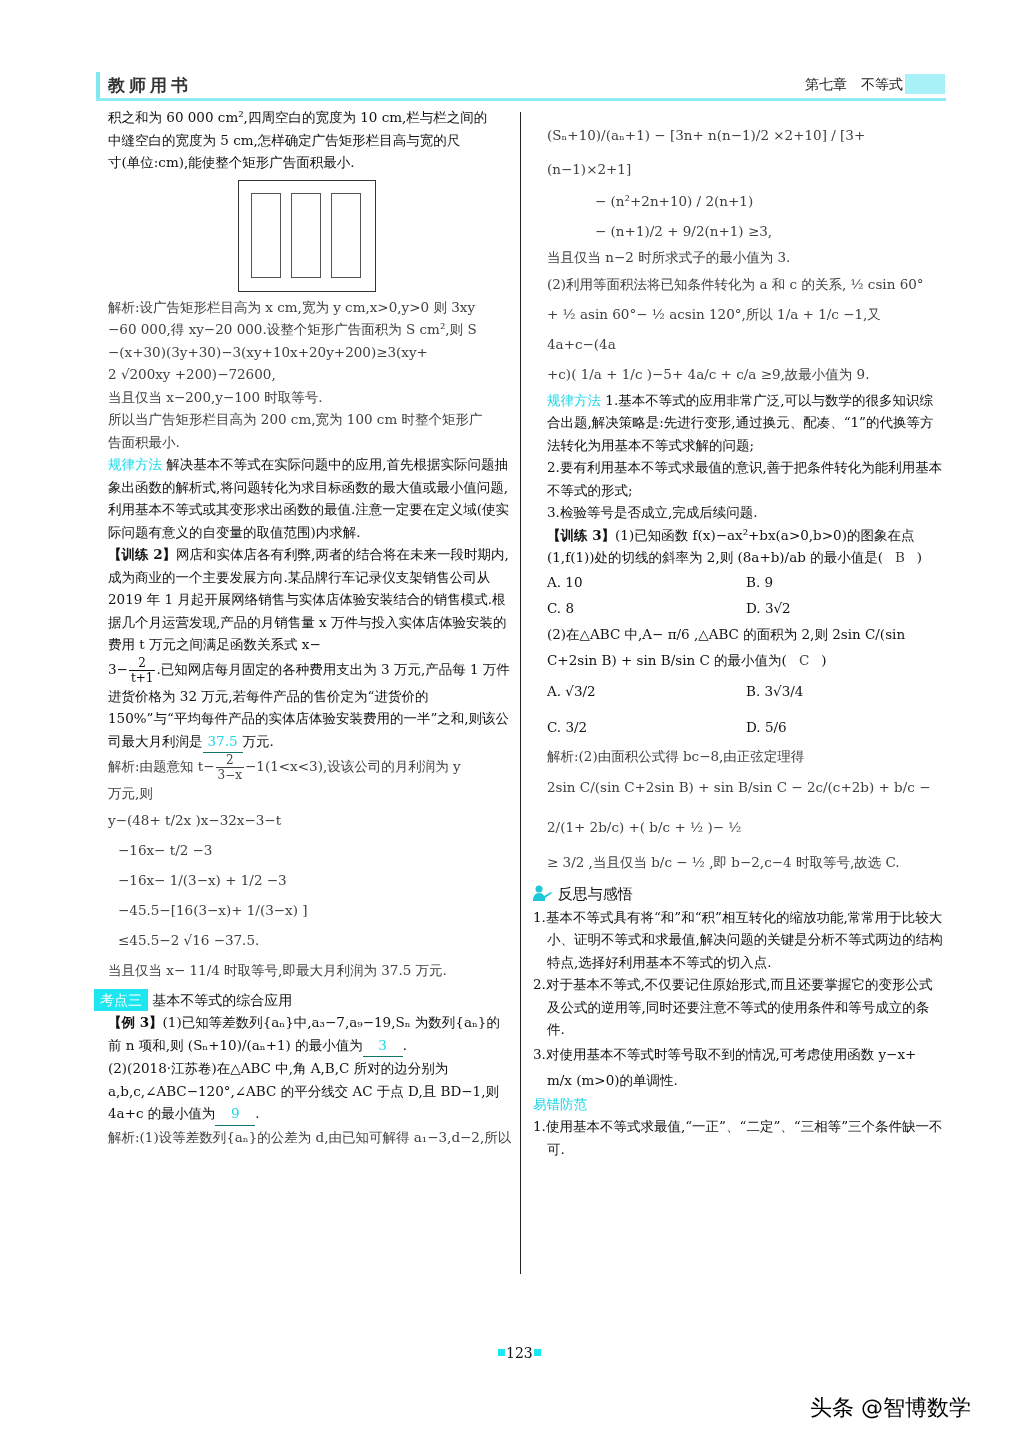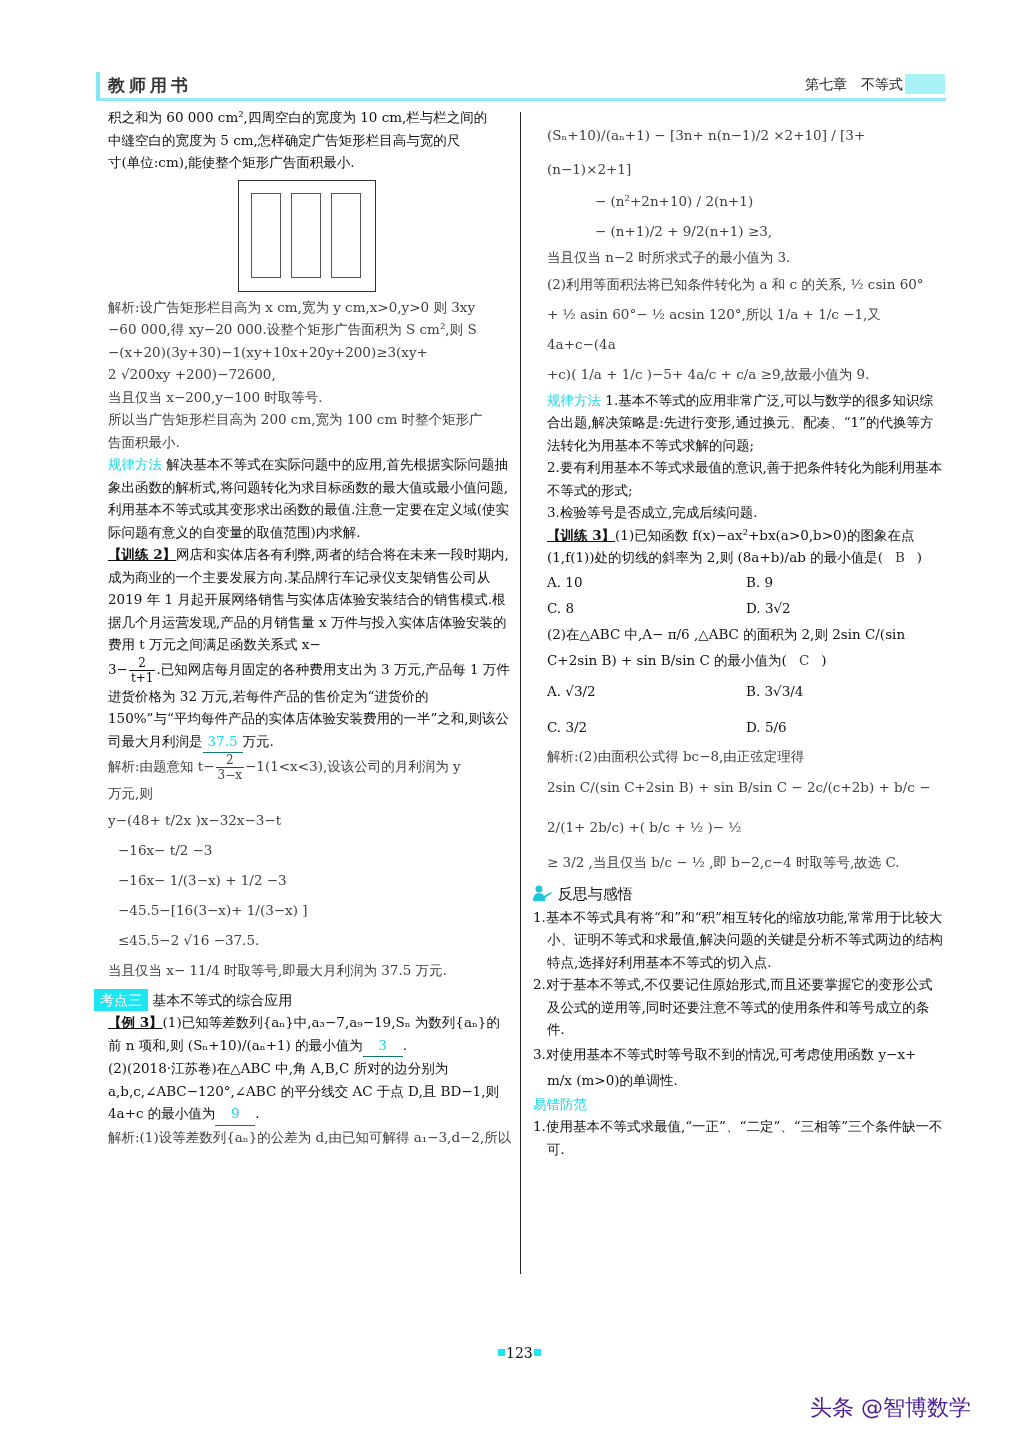--- a/index.html
+++ b/index.html
@@ -24,21 +24,21 @@
   .hdr-right .gap { display: inline-block; width: 14px; }
   .hdr-block { left: 905px; top: 74px; width: 40px; height: 20px; background: #a7f1f7; }
   .divider { left: 520px; top: 112px; width: 1px; height: 1162px; background: #222; }
 
   .col { position: absolute; font-size: 13.5px; line-height: 22.5px; }
   .col-left { left: 108px; top: 106px; width: 404px; }
   .col-right { left: 547px; top: 118px; width: 398px; }
   p { margin: 0; }
   .cy { color: #404040; }
   .k  { color: #1ad8e6; }
-  .ib { font-weight: bold; text-decoration: underline; }
+  .ib { font-weight: bold; }
   .blank { display: inline-block; min-width: 40px; border-bottom: 1px solid #0f766e; text-align: center; color: #1ad8e6; }
   .frac { display: inline-block; vertical-align: middle; text-align: center; margin: 0 1px; font-size: 12px; line-height: 14px; }
   .frac > span { display: block; padding: 0 2px; }
   .frac > .num { border-bottom: 1px solid currentColor; }
   .eq { padding-left: 10px; }
   .eq2 { padding-left: 48px; }
   .fig {
     margin: 6px 0 4px 130px; width: 136px; height: 110px; border: 1px solid #333; position: relative;
   }
   .fig .cell { position: absolute; top: 12px; width: 28px; height: 83px; border: 1px solid #555; }
@@ -49,21 +49,21 @@
   .section-title { font-family: "DejaVu Sans", sans-serif; font-size: 14px; }
   .opts { display: flex; flex-wrap: wrap; }
   .opts > span { width: 50%; }
   .refl-head { font-family: "DejaVu Sans", sans-serif; font-size: 15px; margin-top: 6px; margin-left: -14px; }
   .person-icon { display: inline-block; width: 20px; height: 16px; vertical-align: -2px; }
   .sub-head { color: #1ad8e6; font-family: "DejaVu Sans", sans-serif; margin-left: -14px; }
   .ol-item { margin-left: -14px; padding-left: 14px; text-indent: -14px; }
   .pagenum { left: 497px; top: 1345px; font-size: 14px; font-family: "DejaVu Serif", serif; }
   .pagenum .sq { display: inline-block; width: 7px; height: 7px; background: #1ee6f0; vertical-align: 2px; margin: 0 1px; }
   .watermark {
-    left: 810px; top: 1393px; font-family: "DejaVu Sans", sans-serif; font-size: 22px; color: #4c1d95;
+    left: 810px; top: 1393px; font-family: "DejaVu Sans", sans-serif; font-size: 22px; color: #000000;
     text-shadow: 1px 1px 0 #fff, -1px -1px 0 #fff;
   }
 </style>
 </head>
 <body>
 
 <div class="abs hdr-left">教师用书</div>
 <div class="abs hdr-line"></div>
 <div class="abs hdr-right">
   <span>第七章</span><span class="gap"></span><span>不等式</span>
@@ -78,21 +78,21 @@
 
   <div class="fig">
     <div class="cell" style="left:12px"></div>
     <div class="cell" style="left:52px"></div>
     <div class="cell" style="left:92px"></div>
   </div>
 
   <div class="cy">
     <p>解析:设广告矩形栏目高为 x cm,宽为 y cm,x&gt;0,y&gt;0 则 3xy</p>
     <p>−60 000,得 xy−20 000.设整个矩形广告面积为 S cm²,则 S</p>
-    <p>−(x+20)(3y+30)−1(xy+10x+20y+200)≥3(xy+</p>
+    <p>−(x+30)(3y+30)−3(xy+10x+20y+200)≥3(xy+</p>
     <p>2 √200xy +200)−72600,</p>
     <p>当且仅当 x−200,y−100 时取等号.</p>
     <p>所以当广告矩形栏目高为 200 cm,宽为 100 cm 时整个矩形广</p>
     <p>告面积最小.</p>
   </div>
 
   <p><span class="k">规律方法</span><span> 解决基本不等式在实际问题中的应用,首先根据实际问题抽象出函数的解析式,将问题转化为求目标函数的最大值或最小值问题,利用基本不等式或其变形求出函数的最值.注意一定要在定义域(使实际问题有意义的自变量的取值范围)内求解.</span></p>
 
   <p><span class="ib">【训练 2】</span><span>网店和实体店各有利弊,两者的结合将在未来一段时期内,成为商业的一个主要发展方向.某品牌行车记录仪支架销售公司从 2019 年 1 月起开展网络销售与实体店体验安装结合的销售模式.根据几个月运营发现,产品的月销售量 x 万件与投入实体店体验安装的费用 t 万元之间满足函数关系式 x−</span></p>
   <p><span>3−</span><span class="frac"><span class="num">2</span><span>t+1</span></span><span>.已知网店每月固定的各种费用支出为 3 万元,产品每 1 万件进货价格为 32 万元,若每件产品的售价定为“进货价的 150%”与“平均每件产品的实体店体验安装费用的一半”之和,则该公司最大月利润是</span><span class="blank">37.5</span><span>万元.</span></p>

